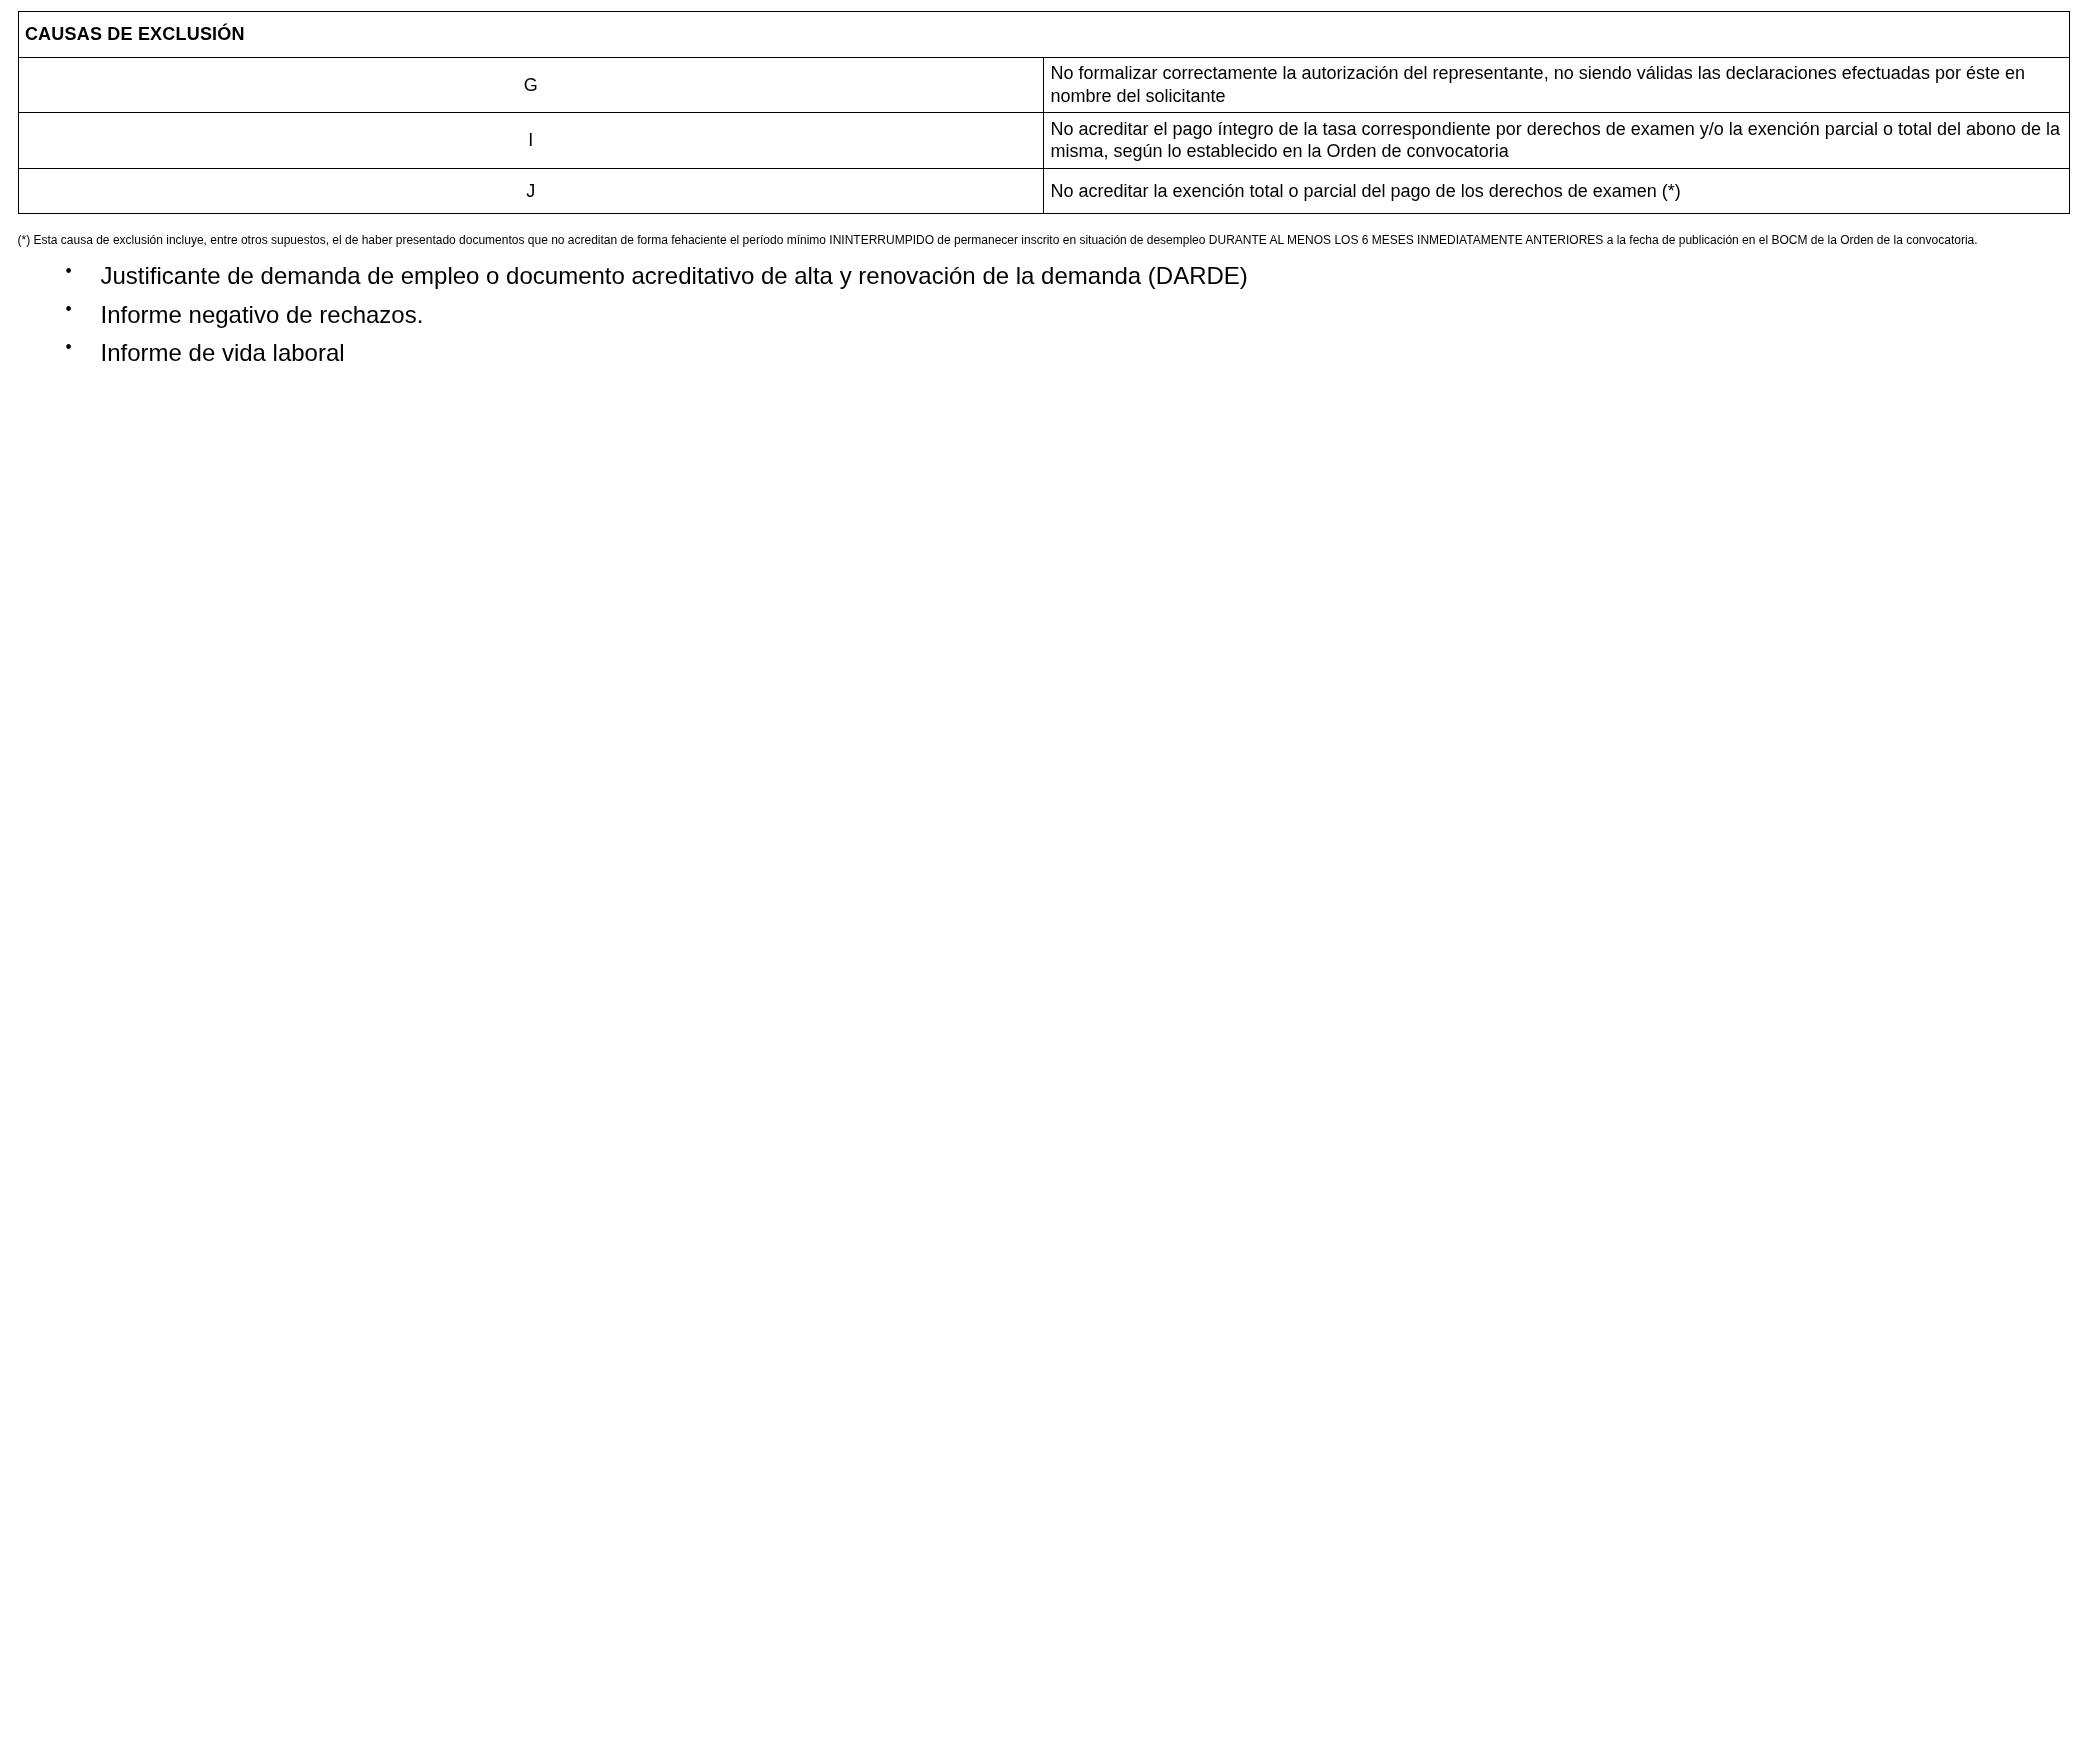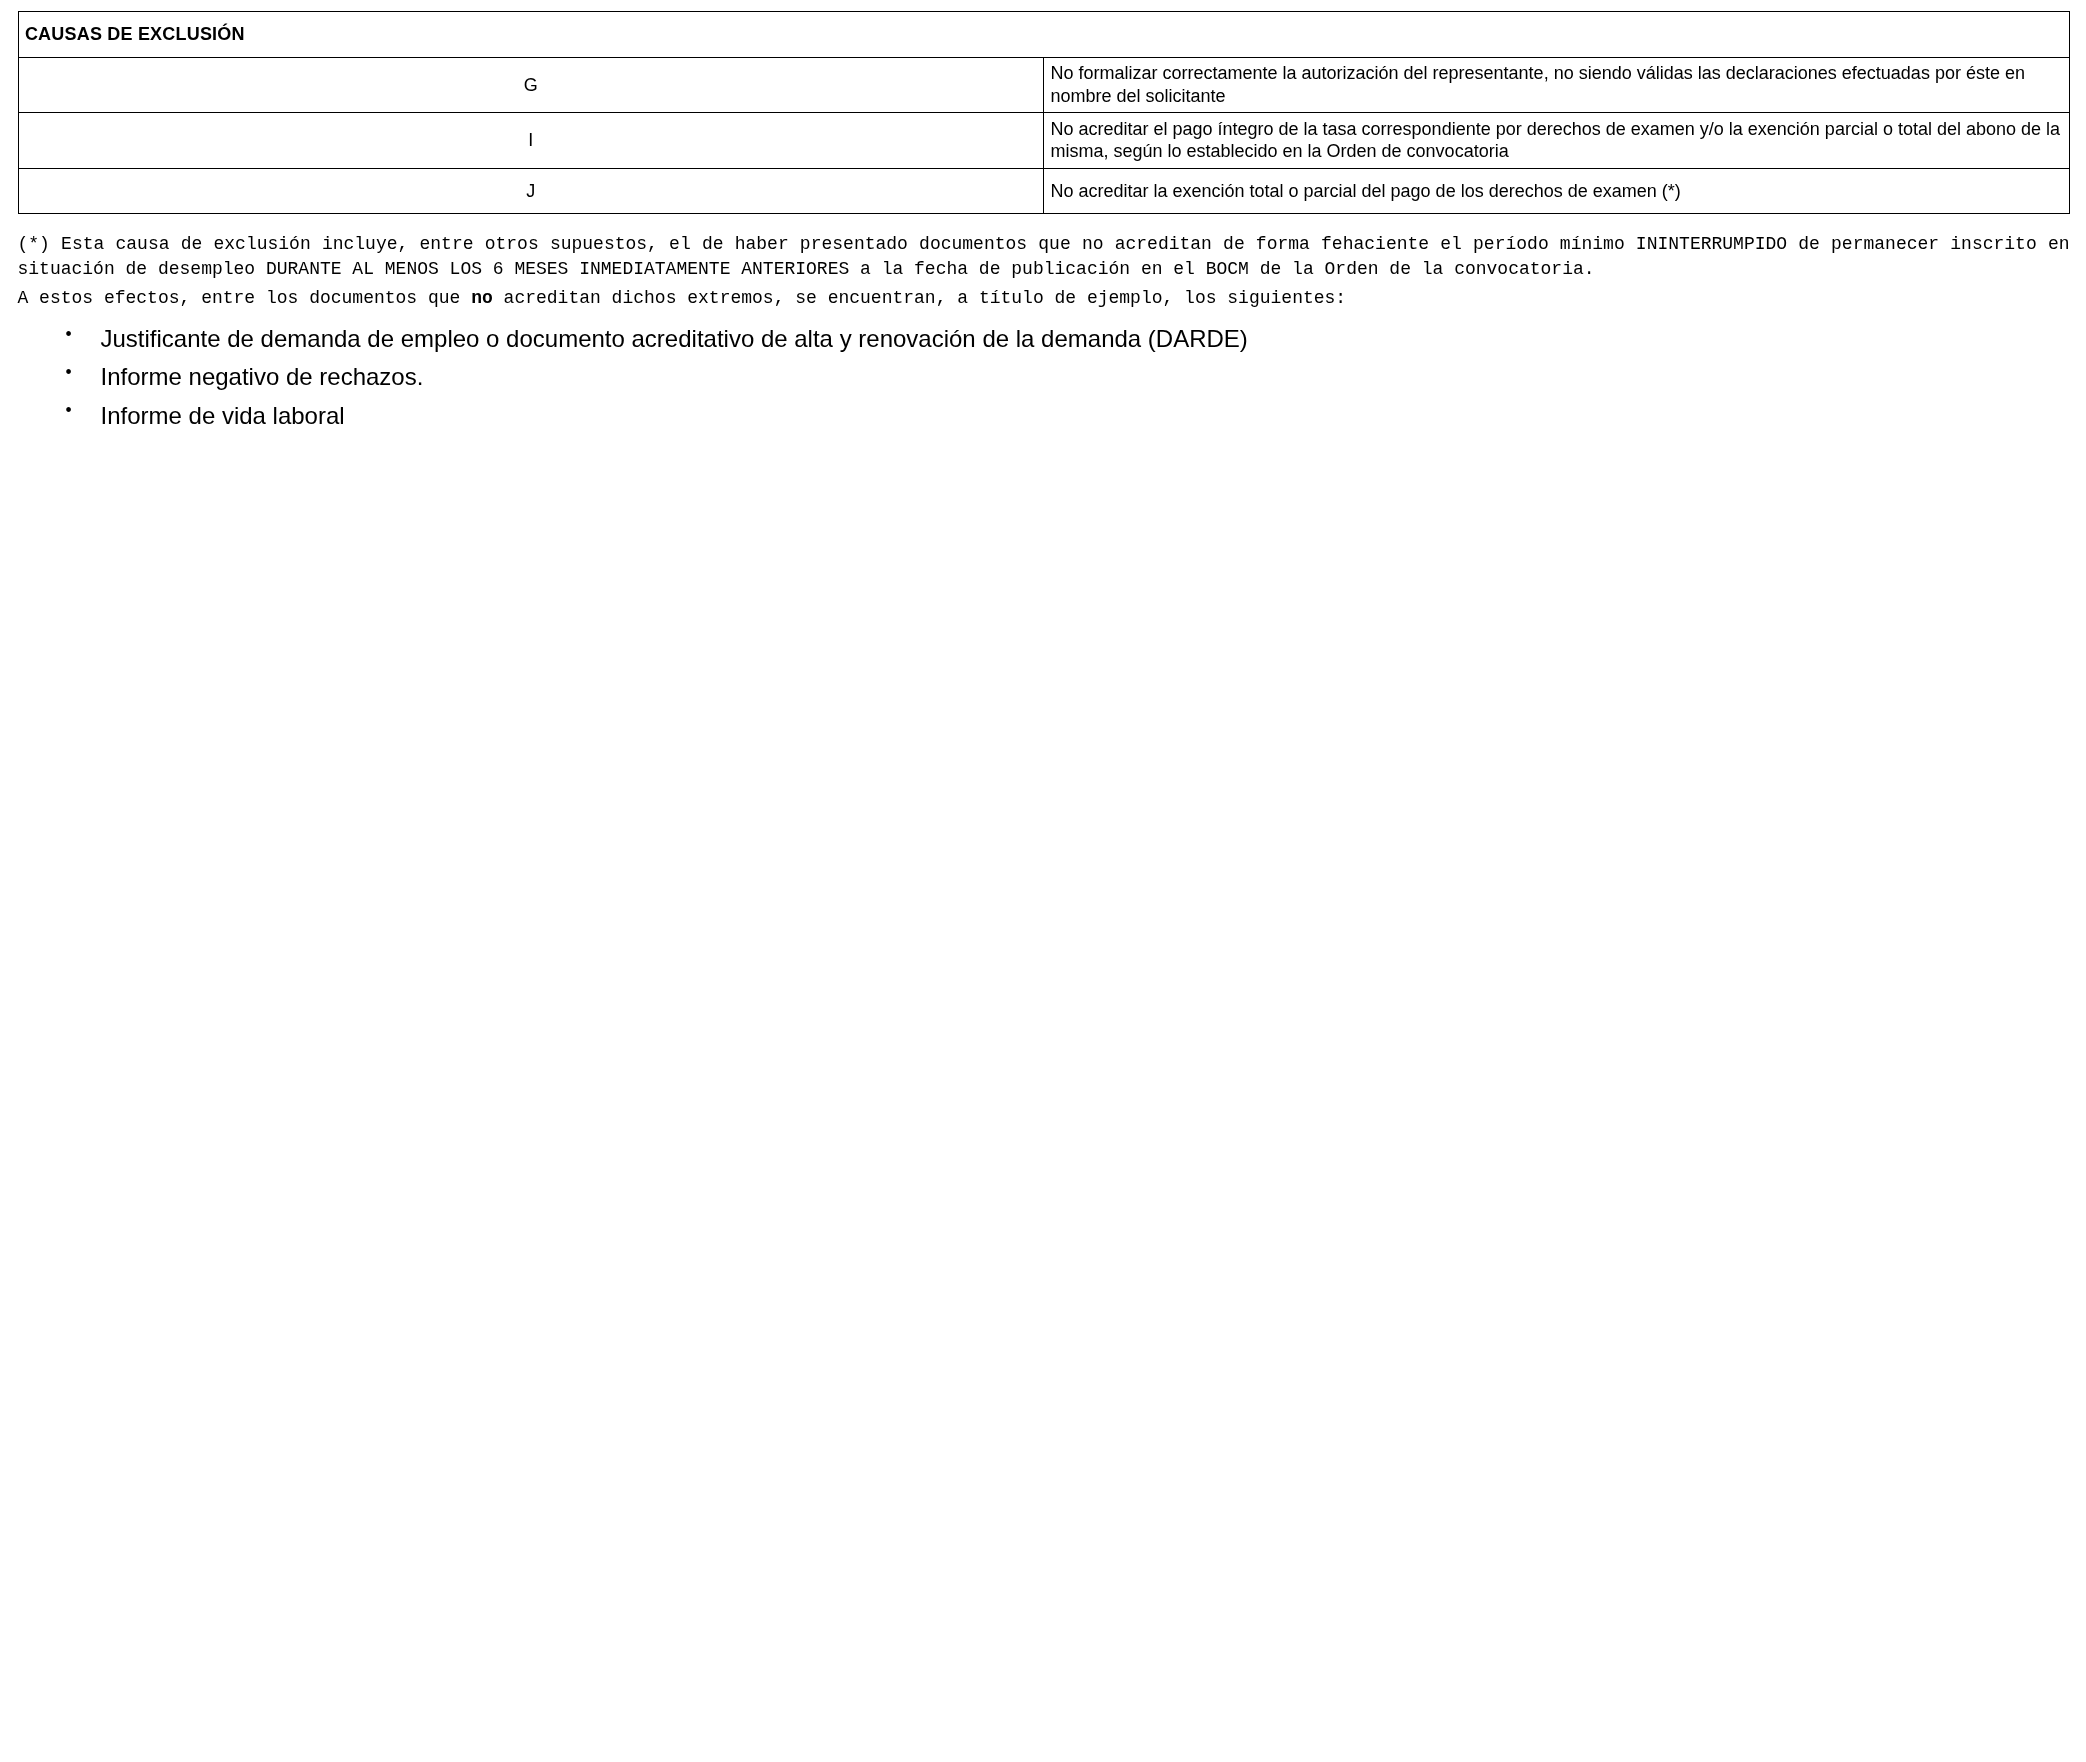--- a/index.html
+++ b/index.html
@@ -44,23 +44,22 @@
     text-align: center;
   }
   td.desc-cell {
     text-align: left;
   }
   .note-block {
     margin-top: 17.5px;
   }
   p.note {
     margin: 0 0 4.8px 0;
-    font-size: 18px;
+    font-size: 12px;
     line-height: 1.38;
-    font-family: Liberation Mono, monospace;
   }
   p.justified {
     text-align: justify;
     text-justify: inter-word;
   }
   ul.doc-list {
     margin: 16px 0 0 0;
     padding: 0 0 0 48px;
     list-style: none;
   }
@@ -101,21 +100,20 @@
       </tr>
       <tr>
         <td class="code-cell">J</td>
         <td class="desc-cell">No acreditar la exención total o parcial del pago de los derechos de examen (*)</td>
       </tr>
     </tbody>
   </table>
 
   <div class="note-block">
     <p class="note justified"><span>(*) Esta causa de exclusión incluye, entre otros supuestos, el de haber presentado documentos que no acreditan de forma fehaciente el período mínimo ININTERRUMPIDO de permanecer inscrito en situación de desempleo </span><span>DURANTE AL MENOS LOS 6 MESES INMEDIATAMENTE ANTERIORES</span><span> a la fecha de publicación en el BOCM de la Orden de la convocatoria.</span></p>
-    <p class="note"><span>A estos efectos, entre los documentos que </span><b>no</b><span> acreditan dichos extremos, se encuentran, a título de ejemplo, los siguientes:</span></p>
   </div>
 
   <ul class="doc-list">
     <li>Justificante de demanda de empleo o documento acreditativo de alta y renovación de la demanda (DARDE)</li>
     <li>Informe negativo de rechazos.</li>
     <li>Informe de vida laboral</li>
   </ul>
 
 </div>
 

